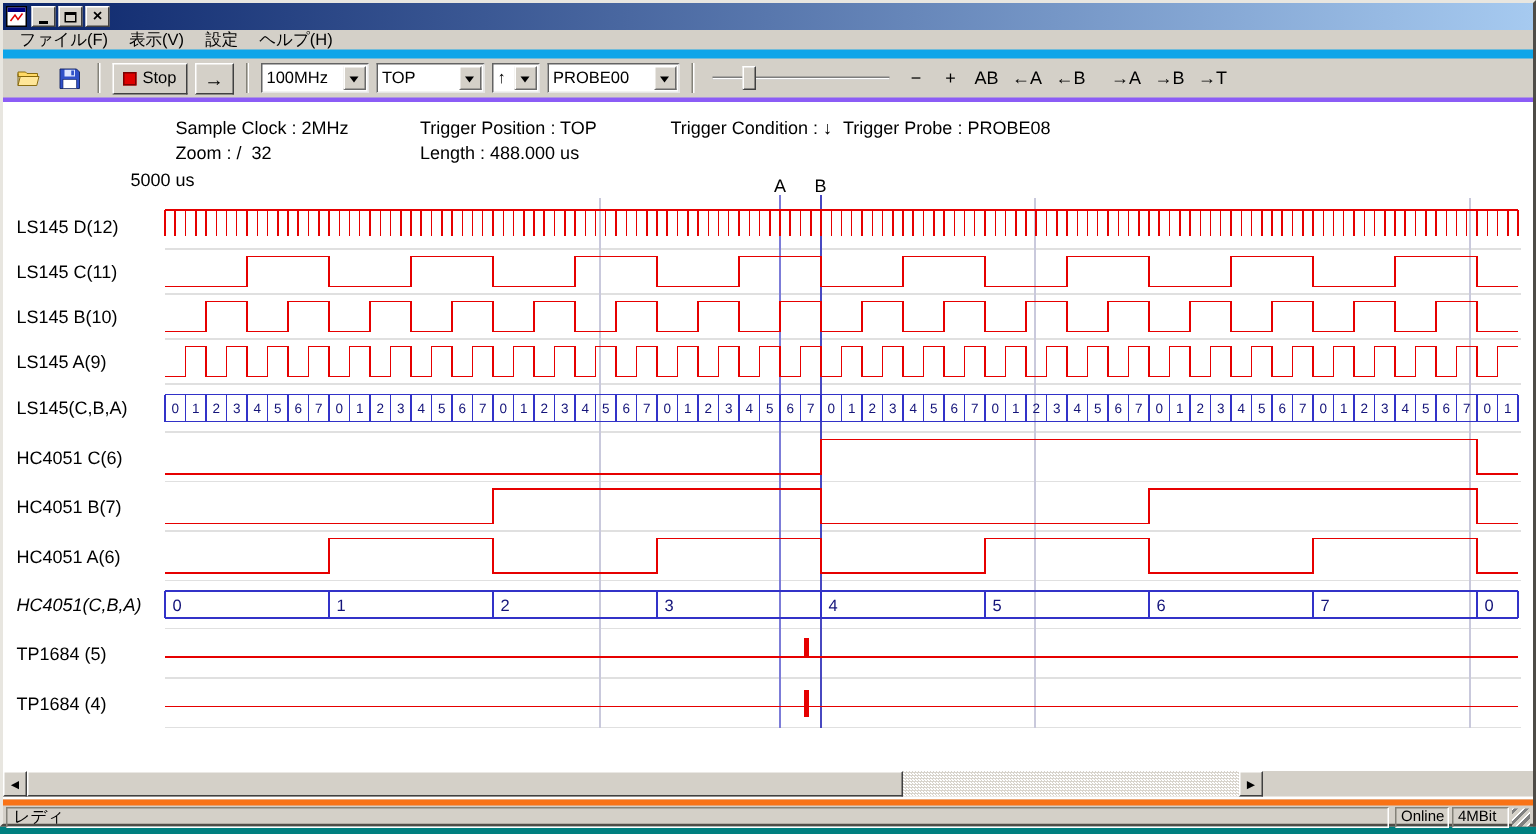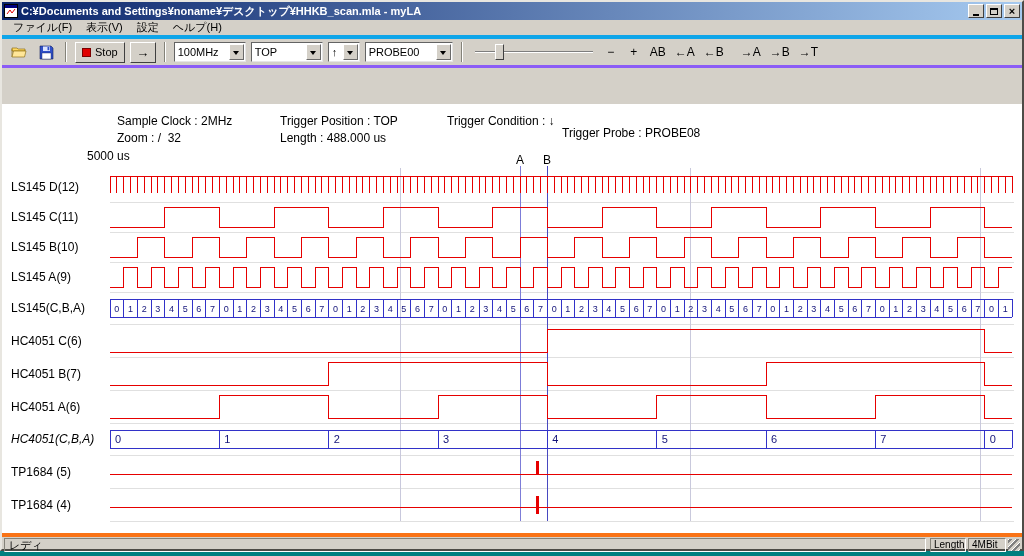--- a/index.html
+++ b/index.html
@@ -10,40 +10,40 @@
   
   .titlebar{height:18px;background:linear-gradient(90deg,#0a246a,#a6caf0);display:flex;align-items:center;padding:0 2px;gap:3px;flex:0 0 auto;}
   .app-icon{width:14px;height:14px;display:inline-flex;}
   .title-text{color:#fff;font-size:11px;font-weight:bold;flex:1;white-space:nowrap;overflow:hidden;}
   .title-btns{display:flex;gap:2px;}
   .win-btn{width:16px;height:14px;background:#d4d0c8;border:1px solid;border-color:#fff #404040 #404040 #fff;display:flex;align-items:center;justify-content:center;}
   .glyph-min{width:6px;height:2px;background:#000;margin-top:7px;}
   .glyph-max{width:8px;height:7px;border:1px solid #000;border-top:2px solid #000;}
   .glyph-close{font-size:11px;font-weight:bold;line-height:10px;color:#000;}
   
-  .menubar{height:19px;display:flex;align-items:center;padding-left:4px;border-bottom:4px solid #0ea5e9;flex:0 0 auto;}
+  .menubar{height:19px;display:flex;align-items:center;padding-left:4px;border-bottom:6px solid #0ea5e9;flex:0 0 auto;}
   .menu-item{font-size:11px;padding:2px 7px;color:#000;}
   
   .toolbar{height:29px;display:flex;align-items:center;padding-left:6px;gap:5px;border-bottom:3px solid #8b5cf6;flex:0 0 auto;}
   .icon-btn{width:22px;height:20px;display:flex;align-items:center;justify-content:center;}
   .sep{width:2px;height:20px;border-left:1px solid #848279;border-right:1px solid #fff;margin:0 3px;}
   .tb-btn{height:21px;background:#d4d0c8;border:1px solid;border-color:#fff #404040 #404040 #fff;display:flex;align-items:center;justify-content:center;font-size:11px;color:#000;padding:0 6px;gap:4px;}
   .stop-sq{width:9px;height:9px;background:#e00000;border:1px solid #7a0000;}
   .run-btn{width:26px;font-size:13px;}
   .combo{height:20px;background:#fff;border:1px solid;border-color:#636363 #e6e6e6 #e6e6e6 #636363;display:flex;align-items:center;}
   .combo .val{flex:1;font-size:11px;padding-left:3px;color:#000;white-space:nowrap;overflow:hidden;}
   .cb-btn{width:15px;height:16px;margin-right:1px;background:#d4d0c8;border:1px solid;border-color:#fff #6a6a6a #6a6a6a #fff;display:flex;align-items:center;justify-content:center;}
   .tri{width:0;height:0;border:3px solid transparent;border-top:4px solid #000;margin-top:4px;}
   .slider{width:126px;height:20px;position:relative;}
   .slider .track{position:absolute;left:4px;right:4px;top:9px;height:2px;background:#7d7d7d;border-bottom:1px solid #fff;}
   .slider .thumb{position:absolute;left:24px;top:2px;width:9px;height:16px;background:#d4d0c8;border:1px solid;border-color:#fff #404040 #404040 #fff;}
   .flat{height:20px;min-width:18px;display:flex;align-items:center;justify-content:center;font-size:12px;color:#000;padding:0 2px;}
   .gap{margin-left:8px;}
   
-  .client{flex:1 1 auto;background:#fff;position:relative;overflow:hidden;margin-top:36px;}
+  .client{flex:1 1 auto;background:#fff;position:relative;overflow:hidden;}
   .info-text{position:absolute;font-size:12px;color:#000;white-space:pre;}
   .ch-label{position:absolute;left:9px;font-size:12px;line-height:16px;color:#000;white-space:nowrap;}
   .marker-label{position:absolute;top:49px;font-size:12px;color:#000;}
   
   .hscroll{position:absolute;left:0;top:446px;width:840px;height:17px;
     background:conic-gradient(#fff 25%,#d8d4cc 0 50%,#fff 0 75%,#d8d4cc 0) 0 0/2px 2px;}
   .sb-btn{position:absolute;top:0;width:16px;height:17px;background:#d4d0c8;border:1px solid;border-color:#fff #404040 #404040 #fff;font-size:9px;display:flex;align-items:center;justify-content:center;color:#000;}
   .sb-left{left:0;} .sb-right{right:0;}
   .sb-thumb{position:absolute;left:16px;top:0;width:584px;height:17px;background:#d4d0c8;border:1px solid;border-color:#fff #404040 #404040 #fff;}
   .sb-filler{position:absolute;left:840px;top:446px;width:180px;height:17px;background:#d4d0c8;}
@@ -60,21 +60,20 @@
 <div class="window">
 
   <div class="titlebar">
     <span class="app-icon">
       <svg width="14" height="14" viewBox="0 0 14 14">
           <rect x="0.5" y="0.5" width="13" height="13" fill="#fff" stroke="#000"></rect>
           <rect x="1" y="1" width="12" height="3" fill="#000080"></rect>
           <path d="M3 10 L6 6 L8 9 L11 5" stroke="#e00000" fill="none"></path>
         </svg>
     </span>
-    <span class="title-text">C:¥Documents and Settings¥noname¥デスクトップ¥HHKB_scan.mla - myLA</span>
     <span class="title-btns">
       <span class="win-btn">
           <span class="glyph-min"></span>
         </span>
       <span class="win-btn">
           <span class="glyph-max"></span>
         </span>
       <span class="win-btn">
           <span class="glyph-close">×</span>
         </span>
@@ -147,21 +146,21 @@
     <span class="flat">←B</span>
     <span class="flat gap">→A</span>
     <span class="flat">→B</span>
     <span class="flat">→T</span>
   </div>
 
   <div class="client">
     <span class="info-text" style="left:115px;top:10px">Sample Clock : 2MHz</span>
     <span class="info-text" style="left:278px;top:10px">Trigger Position : TOP</span>
     <span class="info-text" style="left:445px;top:10px">Trigger Condition : ↓</span>
-    <span class="info-text" style="left:560px;top:22px">Trigger Probe : PROBE08</span>
+    <span class="info-text" style="left:560px;top:10px">Trigger Probe : PROBE08</span>
     <span class="info-text" style="left:115px;top:27px">Zoom : /  32</span>
     <span class="info-text" style="left:278px;top:27px">Length : 488.000 us</span>
     <span class="info-text" style="left:85px;top:45px">5000 us</span>
 
     <div id="marker-labels">
         <div class="marker-label" style="left: 514px;">A</div>
         <div class="marker-label" style="left: 541px;">B</div>
       </div>
     <div id="wave-labels">
         <div class="ch-label" style="top: 75px;">LS145 D(12)</div>
@@ -501,20 +500,20 @@
       <div class="sb-btn sb-right">►</div>
     </div>
     <div class="sb-filler"></div>
   </div>
 
   <div class="statusbar">
     <div class="status-main">
       <span>レディ</span>
     </div>
     <div class="status-cell" style="left:928px;width:36px">
-      <span>Length</span>
+      <span>Online</span>
     </div>
     <div class="status-cell" style="left:966px;width:38px">
       <span>4MBit</span>
     </div>
     <div class="resize-grip"></div>
   </div>
 </div>
 
 </body></html>

